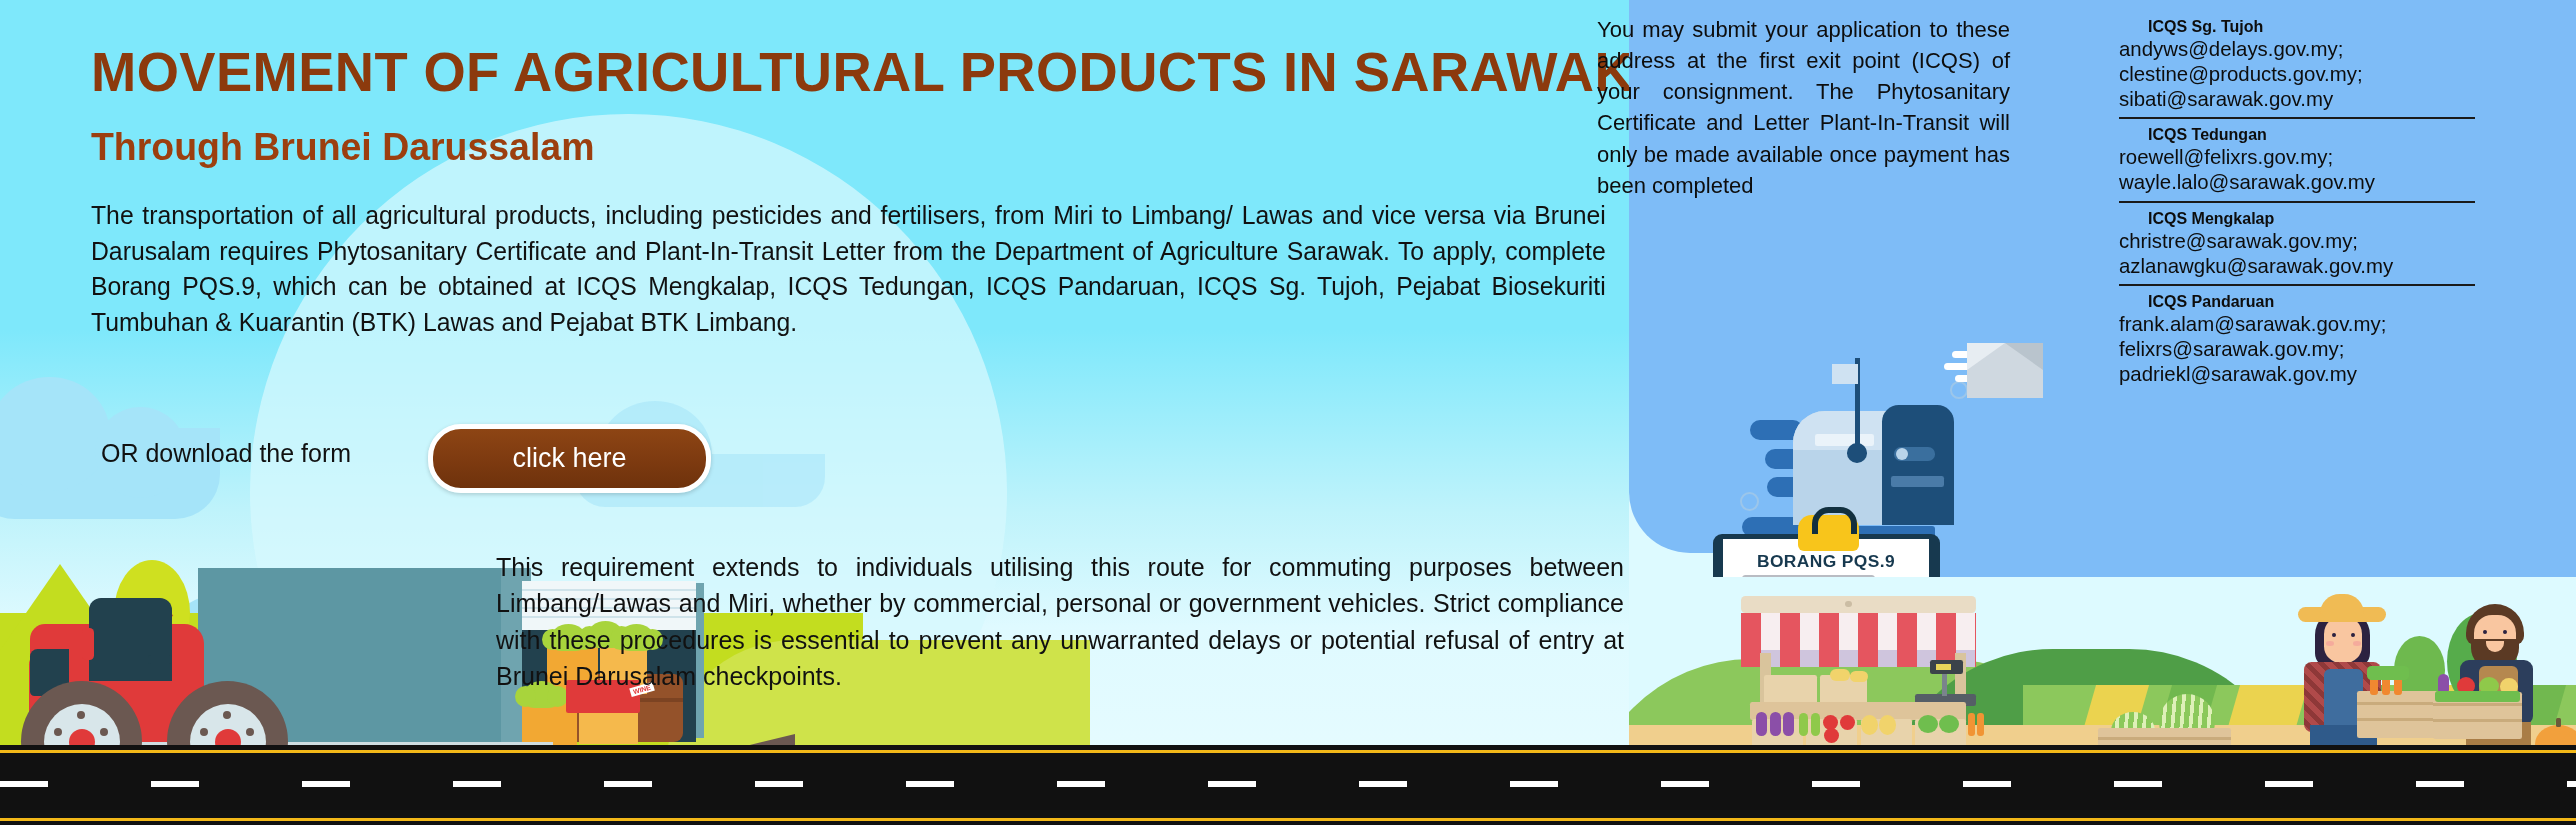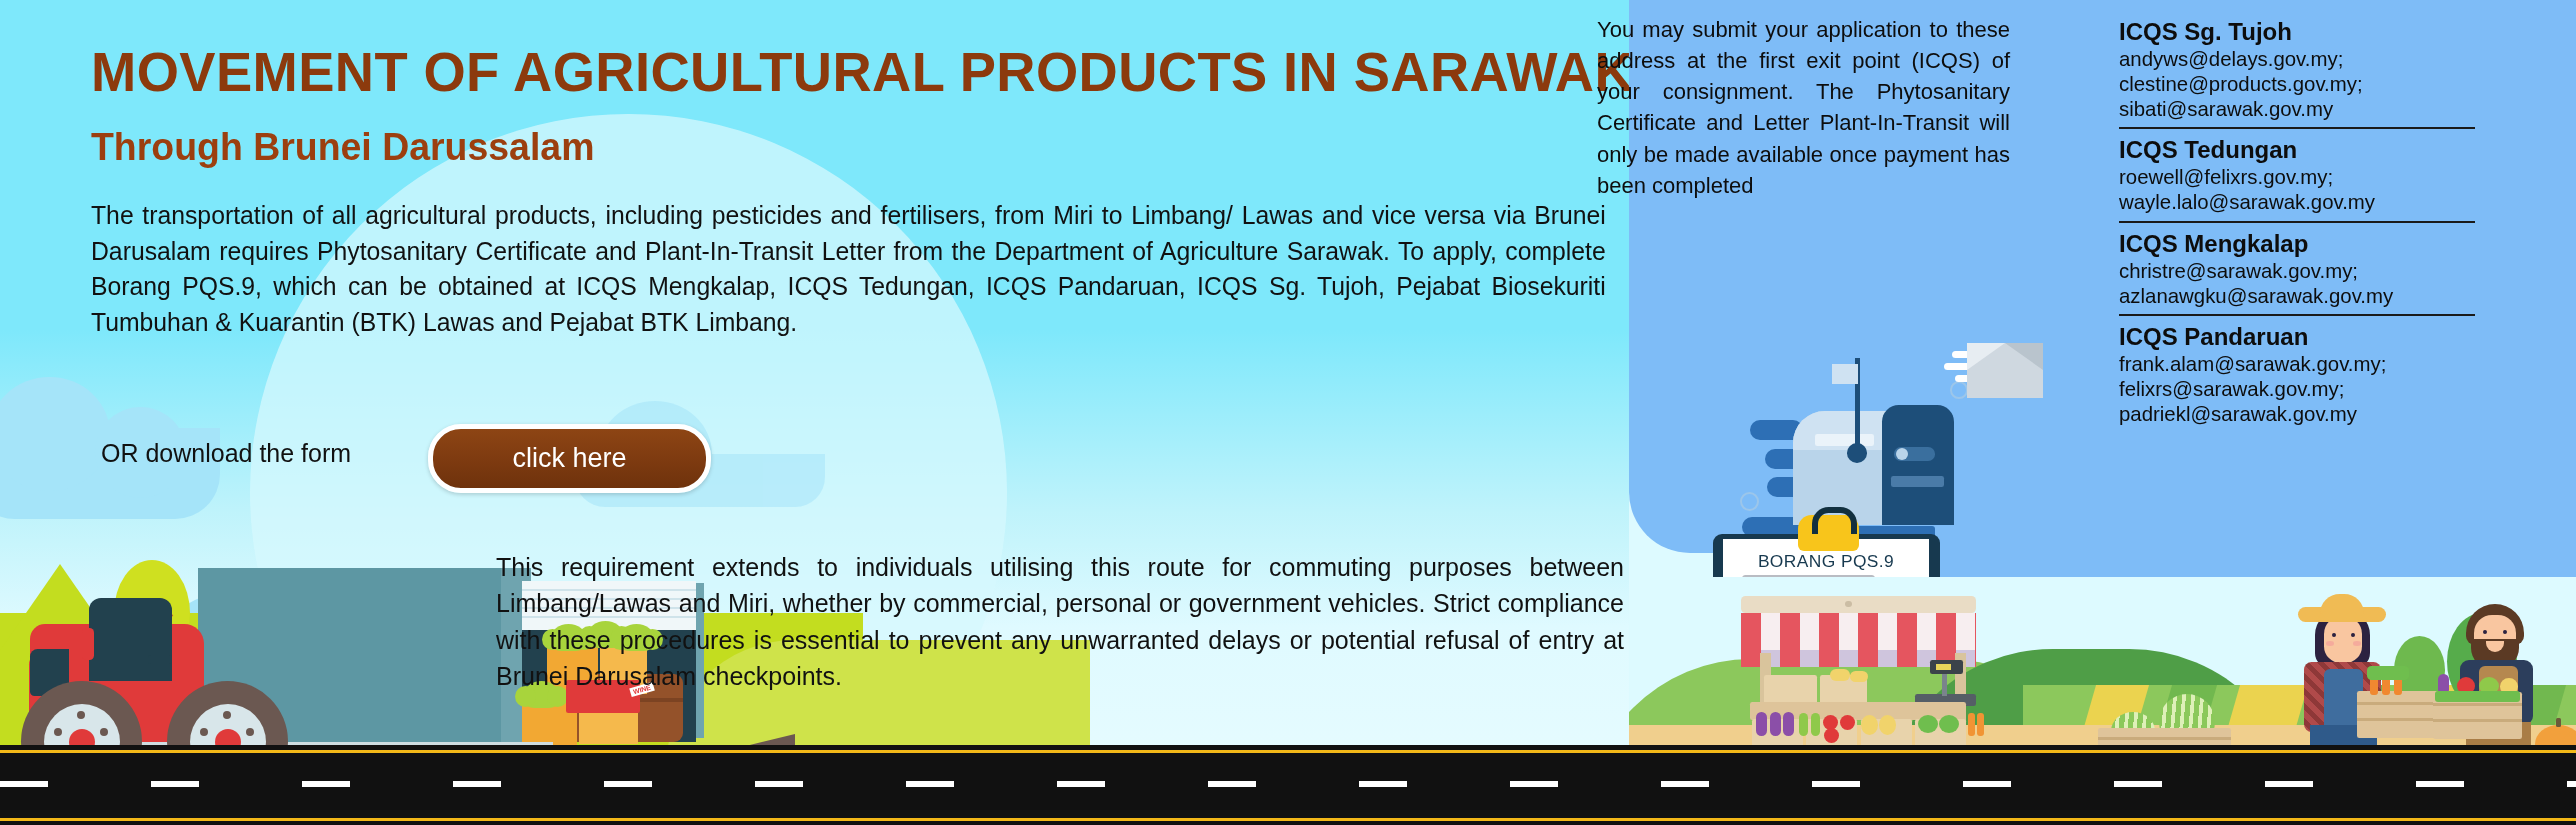--- a/index.html
+++ b/index.html
@@ -128,21 +128,21 @@
   .right-blue-sky{
     position:absolute;left:1938px;top:0;width:638px;height:583px;background:#7ebcf7;
   }
   .right-note{
     position:absolute;left:1597px;top:13.6px;width:413px;
     font-size:22px;line-height:1.42;color:#0d0d0d;text-align:justify;
   }
   .contacts{position:absolute;left:2119px;top:15px;width:356px;}
   .contact-block{padding:1.5px 0 5.3px 0;}
   .contact-block + .contact-block{border-top:2.3px solid #1a1a1a;padding-top:6px;}
-  .contact-title{font-size:24px;font-weight:bold;color:#0d0d0d;line-height:1.25;}
+  .contact-title{font-size:16px;font-weight:bold;color:#0d0d0d;line-height:1.25;margin-left:29px;}
   .contact-email{font-size:20.4px;color:#0d0d0d;line-height:1.23;}
 
   
   .mail-scene{position:absolute;left:1670px;top:322px;width:394px;height:363px;}
   .mbox-plate{position:absolute;left:76px;top:204px;width:189px;height:16.7px;background:#2d6fb5;border-radius:3px;}
   .mbox-post{position:absolute;left:163px;top:216px;width:23px;height:121px;background:#2d6fb5;}
   .mbox-post-dark{position:absolute;left:179px;top:216px;width:9px;height:121px;background:#24598f;}
   .mbox-body{position:absolute;left:123px;top:89px;width:102px;height:114px;background:#b9d4ea;border-radius:32px 0 0 0;}
   .mbox-body-top{position:absolute;left:123px;top:89px;width:102px;height:39px;background:#cfe2f2;border-radius:32px 0 0 0;}
   .mbox-slot{position:absolute;left:145px;top:112px;width:59px;height:12px;background:#eaf3fa;border-radius:2.3px;}
@@ -171,21 +171,21 @@
   .env-speed.e2{left:274px;top:41px;width:32px;}
   .env-speed.e3{left:285px;top:53px;width:21px;}
 
   
   .clipboard{position:absolute;left:1713px;top:534px;width:227px;height:189px;background:#17394f;border-radius:9px;}
   .clip-paper{position:absolute;left:1723px;top:539px;width:206px;height:186px;background:#ffffff;}
   .clip-clamp{position:absolute;left:1798px;top:515px;width:61px;height:36px;background:#f8c51b;border-radius:13.6px 13.6px 6px 6px;}
   .clip-clamp:before{content:"";position:absolute;left:13.6px;top:-7.6px;width:33px;height:21px;border:6px solid #12303f;border-bottom:none;border-radius:16.7px 16.7px 0 0;}
   .clip-title{position:absolute;left:1723px;top:551px;width:206px;text-align:center;
     font-family:"Liberation Sans Narrow","Liberation Sans",sans-serif;
-    font-size:17.4px;font-weight:normal;color:#17394f;letter-spacing:0.4px;}
+    font-size:17.4px;font-weight:bold;color:#17394f;letter-spacing:0.4px;}
   .clip-bar{position:absolute;background:#b9bcc3;border-radius:3.8px;height:6.8px;}
   .clip-line{position:absolute;background:#dcdee2;height:2.3px;}
   .clip-chk{position:absolute;width:11.4px;height:11.4px;border:1.5px solid #c9ccd2;}
   .hand{position:absolute;background:#f8b98b;}
   .hand-l{left:1657px;top:635px;width:72px;height:136px;border-radius:35px 23px 0 0;transform:rotate(6deg);}
   .hand-r{left:1854px;top:635px;width:72px;height:136px;border-radius:23px 35px 0 0;transform:rotate(-6deg);}
   .thumb{position:absolute;background:#ffcfa8;border-radius:10.6px;}
   .thumb-l{left:1686px;top:641px;width:16.7px;height:61px;transform:rotate(9deg);}
   .thumb-r{left:1880px;top:641px;width:16.7px;height:61px;transform:rotate(-9deg);}
   .cuff{position:absolute;background:#ffffff;}

